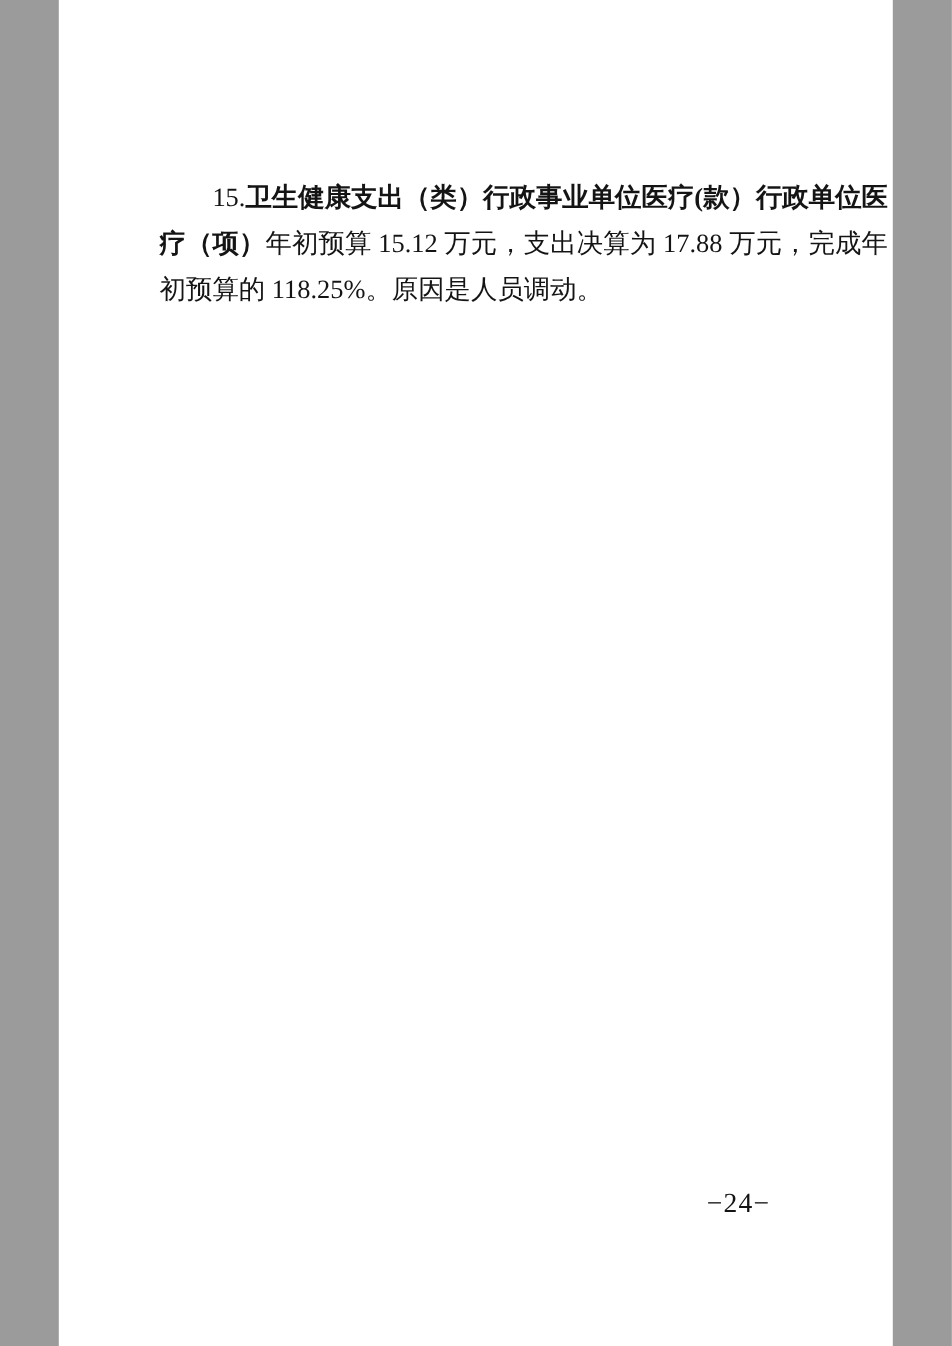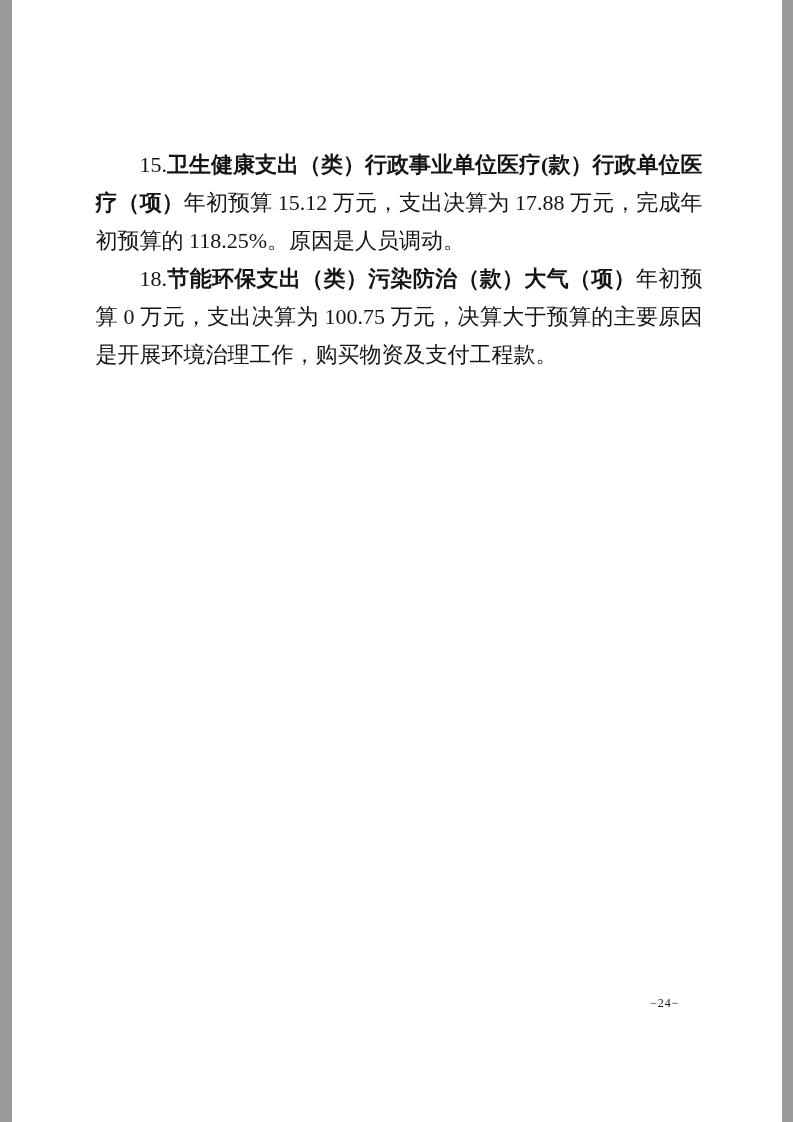--- a/index.html
+++ b/index.html
@@ -2,21 +2,21 @@
 <html lang="zh"><head>
 <meta charset="utf-8">
 <style>
   html, body {
     margin: 0;
     padding: 0;
     background: #9b9b9b;
   }
   .page {
     position: relative;
-    width: 770px;
+    width: 695px;
     height: 1122px;
     margin: 0 auto;
     background: #ffffff;
     overflow: hidden;
     font-family: "Liberation Serif", "DejaVu Serif", serif;
     color: #141414;
   }
   .doc-body {
     position: absolute;
     top: 146px;
@@ -41,38 +41,37 @@
   .para .heading {
     font-weight: bold;
   }
   .para .body-text {
     font-weight: normal;
   }
   .page-number {
     position: absolute;
     top: 991px;
     right: 102px;
-    font-size: 12px;
+    font-size: 23px;
     line-height: 24px;
     letter-spacing: 1px;
     color: #141414;
     font-family: "Liberation Serif", "DejaVu Serif", serif;
   }
 </style>
 </head>
 <body>
 
 <div class="page">
   <div class="doc-body">
 
     <p class="para"><span class="num">15.</span><span class="heading">卫生健康支出（类）行政事业单位医疗(款）行政单位医疗（项）</span><span class="body-text">年初预算 15.12 万元，支出决算为 17.88 万元，完成年初预算的 118.25%。原因是人员调动。</span></p>
 
 
 
-    <p class="para"><span class="num">18.</span><span class="heading">节能环保支出（类）污染防治（款）大气（项）</span><span class="body-text">年初预算 0 万元，支出决算为 100.75 万元，决算大于预算的主要原因是开展环境治理工作，购买物资及支付工程款。</span></p>
 
 
 
 
 
   </div>
 
   <div class="page-number">−24−</div>
 </div>
 

